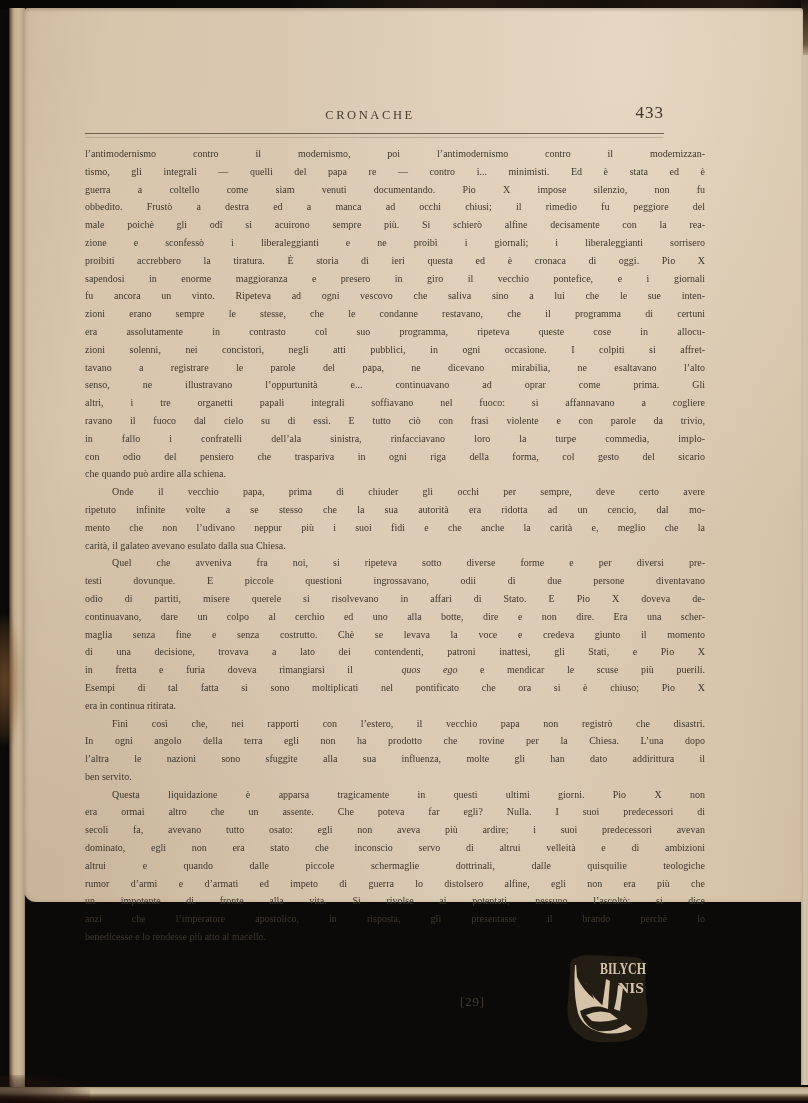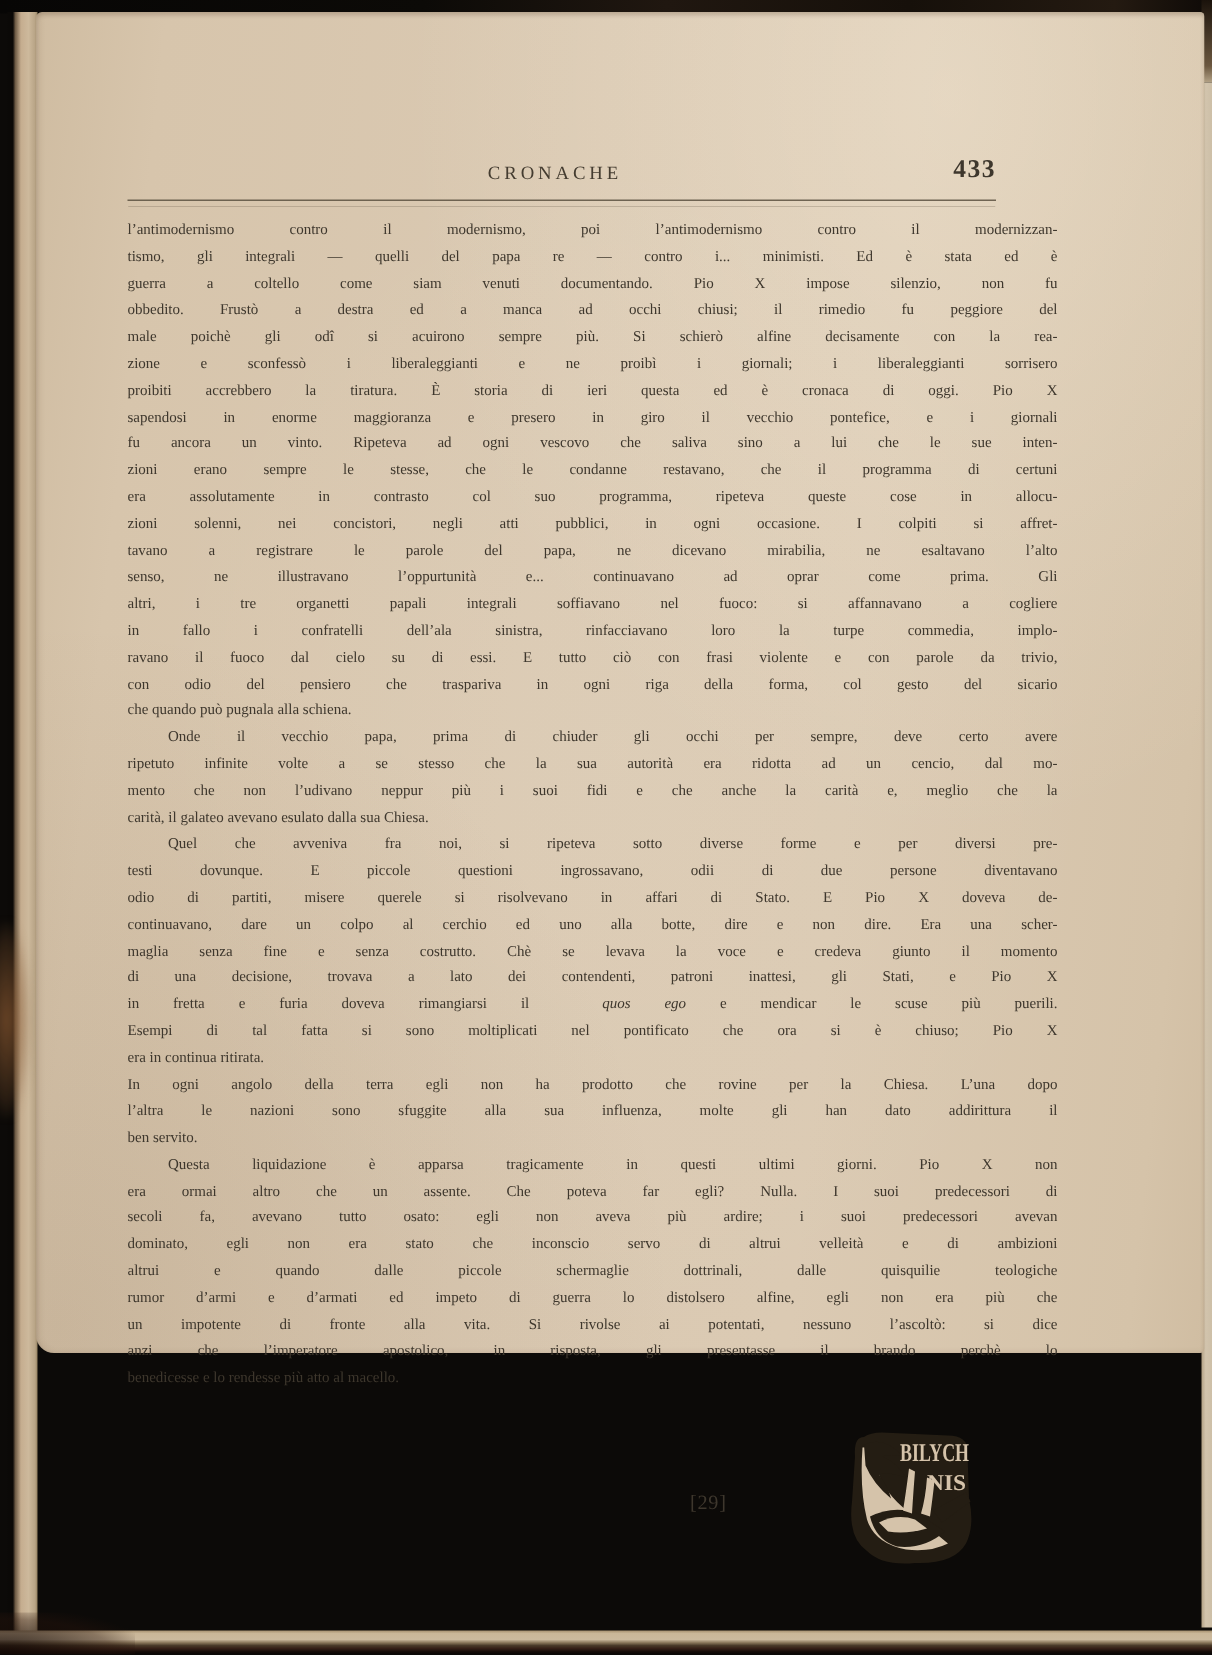--- a/index.html
+++ b/index.html
@@ -54,21 +54,21 @@
     background:radial-gradient(ellipse at 0% 100%, rgba(20,10,6,.9), rgba(40,20,12,.4) 60%, transparent 80%);
   }
 
   
   .running-head{
     position:absolute;left:346px;top:100px;transform:translateX(-50%);
     font-size:12.5px;letter-spacing:2.6px;color:#443c30;white-space:nowrap;
   }
   .folio{
     position:absolute;left:560px;top:95px;width:80px;text-align:right;
-    font-size:17px;color:#3e372d;letter-spacing:1px;font-weight:bold;
+    font-size:17px;color:#3e372d;letter-spacing:1px;
   }
   .head-rule{
     position:absolute;left:61px;top:125px;width:579px;height:3px;
     border-top:1.4px solid rgba(90,80,64,.85);
     box-shadow:0 1.5px 0 -0.5px rgba(90,80,64,.25);
   }
 
   
   .textblock{
     position:absolute;left:61px;top:137px;width:620px;
@@ -117,37 +117,38 @@
         <div class="line"><span>zione e sconfessò i liberaleggianti e ne proibì i giornali; i liberaleggianti sorrisero</span></div>
         <div class="line"><span>proibiti accrebbero la tiratura. È storia di ieri questa ed è cronaca di oggi. Pio X</span></div>
         <div class="line"><span>sapendosi in enorme maggioranza e presero in giro il vecchio pontefice, e i giornali</span></div>
         <div class="line"><span>fu ancora un vinto. Ripeteva ad ogni vescovo che saliva sino a lui che le sue inten-</span></div>
         <div class="line"><span>zioni erano sempre le stesse, che le condanne restavano, che il programma di certuni</span></div>
         <div class="line"><span>era assolutamente in contrasto col suo programma, ripeteva queste cose in allocu-</span></div>
         <div class="line"><span>zioni solenni, nei concistori, negli atti pubblici, in ogni occasione. I colpiti si affret-</span></div>
         <div class="line"><span>tavano a registrare le parole del papa, ne dicevano mirabilia, ne esaltavano l’alto</span></div>
         <div class="line"><span>senso, ne illustravano l’oppurtunità e... continuavano ad oprar come prima. Gli</span></div>
         <div class="line"><span>altri, i tre organetti papali integrali soffiavano nel fuoco: si affannavano a cogliere</span></div>
+        <div class="line"><span>ravano il fuoco dal cielo su di essi. E tutto ciò con frasi violente e con parole da trivio,</span></div>
         <div class="line"><span>in fallo i confratelli dell’ala sinistra, rinfacciavano loro la turpe commedia, implo-</span></div>
-        <div class="line"><span>ravano il fuoco dal cielo su di essi. E tutto ciò con frasi violente e con parole da trivio,</span></div>
         <div class="line"><span>con odio del pensiero che traspariva in ogni riga della forma, col gesto del sicario</span></div>
-        <div class="line last"><span>che quando può pugnala alla schiena.</span></div>
+        <div class="line last"><span>che quando può ardire alla schiena.</span></div>
         <div class="line indent"><span>Onde il vecchio papa, prima di chiuder gli occhi per sempre, deve certo avere</span></div>
         <div class="line"><span>ripetuto infinite volte a se stesso che la sua autorità era ridotta ad un cencio, dal mo-</span></div>
         <div class="line"><span>mento che non l’udivano neppur più i suoi fidi e che anche la carità e, meglio che la</span></div>
         <div class="line last"><span>carità, il galateo avevano esulato dalla sua Chiesa.</span></div>
         <div class="line indent"><span>Quel che avveniva fra noi, si ripeteva sotto diverse forme e per diversi pre-</span></div>
         <div class="line"><span>testi dovunque. E piccole questioni ingrossavano, odii di due persone diventavano</span></div>
         <div class="line"><span>odio di partiti, misere querele si risolvevano in affari di Stato. E Pio X doveva de-</span></div>
         <div class="line"><span>continuavano, dare un colpo al cerchio ed uno alla botte, dire e non dire. Era una scher-</span></div>
         <div class="line"><span>maglia senza fine e senza costrutto. Chè se levava la voce e credeva giunto il momento</span></div>
         <div class="line"><span>di una decisione, trovava a lato dei contendenti, patroni inattesi, gli Stati, e Pio X</span></div>
         <div class="line"><span>in fretta e furia doveva rimangiarsi il </span><i>quos ego</i><span> e mendicar le scuse più puerili.</span></div>
         <div class="line"><span>Esempi di tal fatta si sono moltiplicati nel pontificato che ora si è chiuso; Pio X</span></div>
         <div class="line last"><span>era in continua ritirata.</span></div>
+        <div class="line indent"><span>Finì così che, nei rapporti con l’estero, il vecchio papa non registrò che disastri.</span></div>
         <div class="line"><span>In ogni angolo della terra egli non ha prodotto che rovine per la Chiesa. L’una dopo</span></div>
         <div class="line"><span>l’altra le nazioni sono sfuggite alla sua influenza, molte gli han dato addirittura il</span></div>
         <div class="line last"><span>ben servito.</span></div>
         <div class="line indent"><span>Questa liquidazione è apparsa tragicamente in questi ultimi giorni. Pio X non</span></div>
         <div class="line"><span>era ormai altro che un assente. Che poteva far egli? Nulla. I suoi predecessori di</span></div>
         <div class="line"><span>secoli fa, avevano tutto osato: egli non aveva più ardire; i suoi predecessori avevan</span></div>
         <div class="line"><span>dominato, egli non era stato che inconscio servo di altrui velleità e di ambizioni</span></div>
         <div class="line"><span>altrui e quando dalle piccole schermaglie dottrinali, dalle quisquilie teologiche</span></div>
         <div class="line"><span>rumor d’armi e d’armati ed impeto di guerra lo distolsero alfine, egli non era più che</span></div>
         <div class="line"><span>un impotente di fronte alla vita. Si rivolse ai potentati, nessuno l’ascoltò: si dice</span></div>

